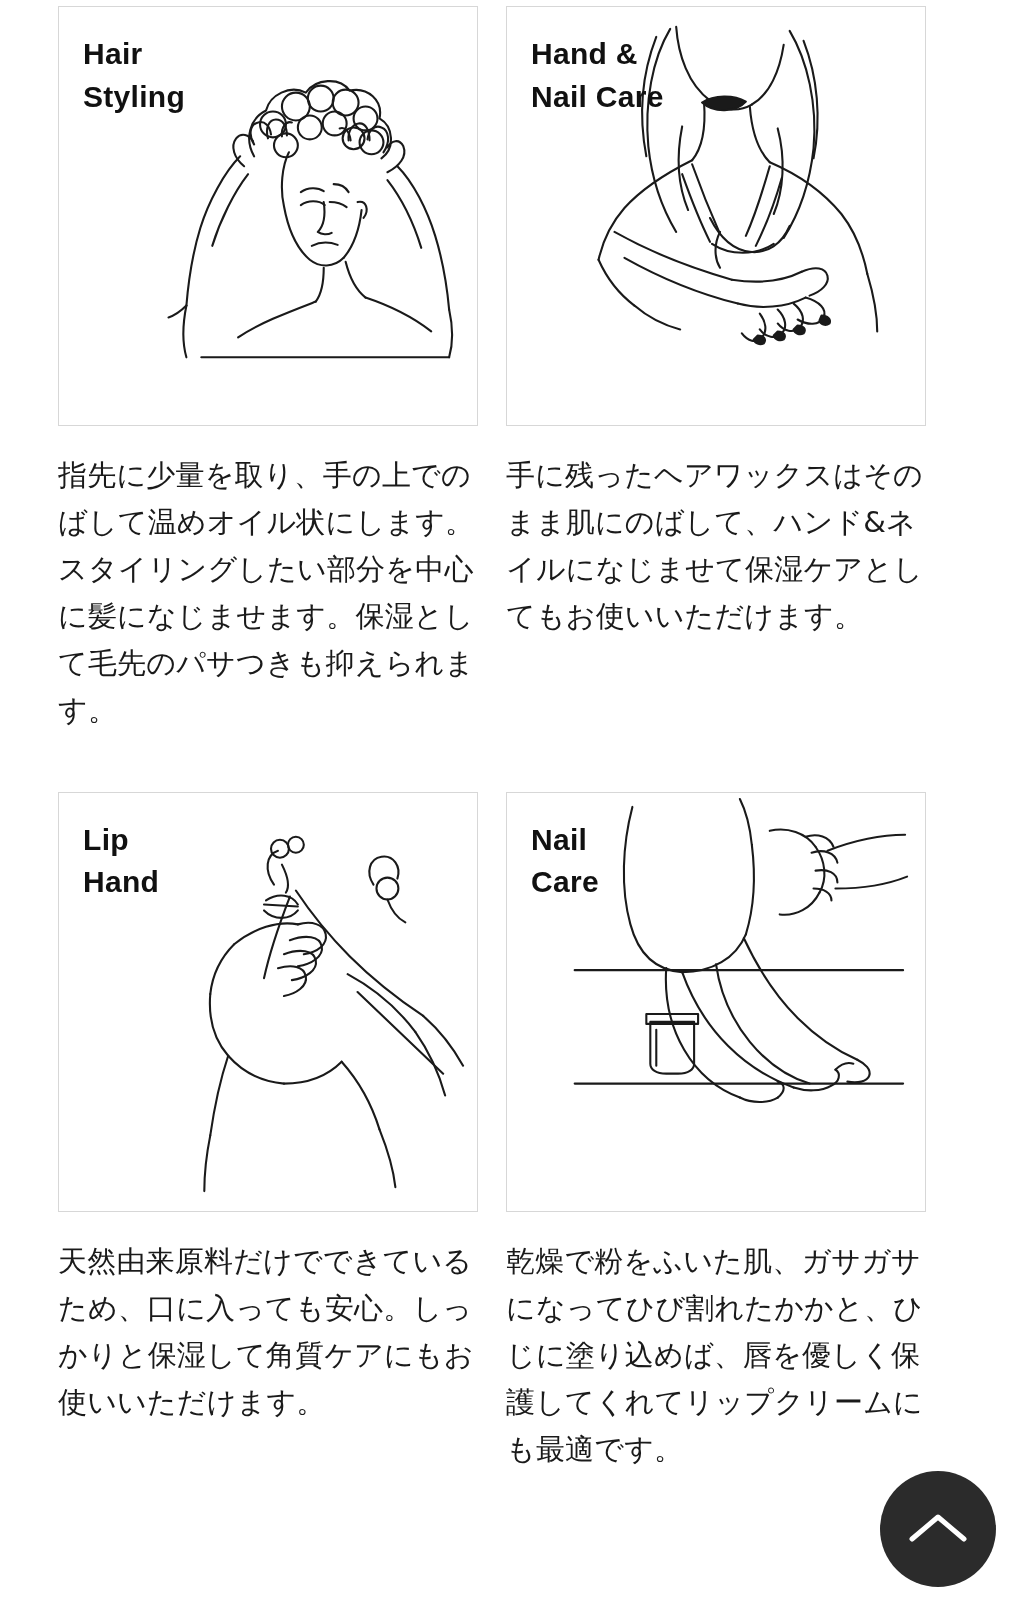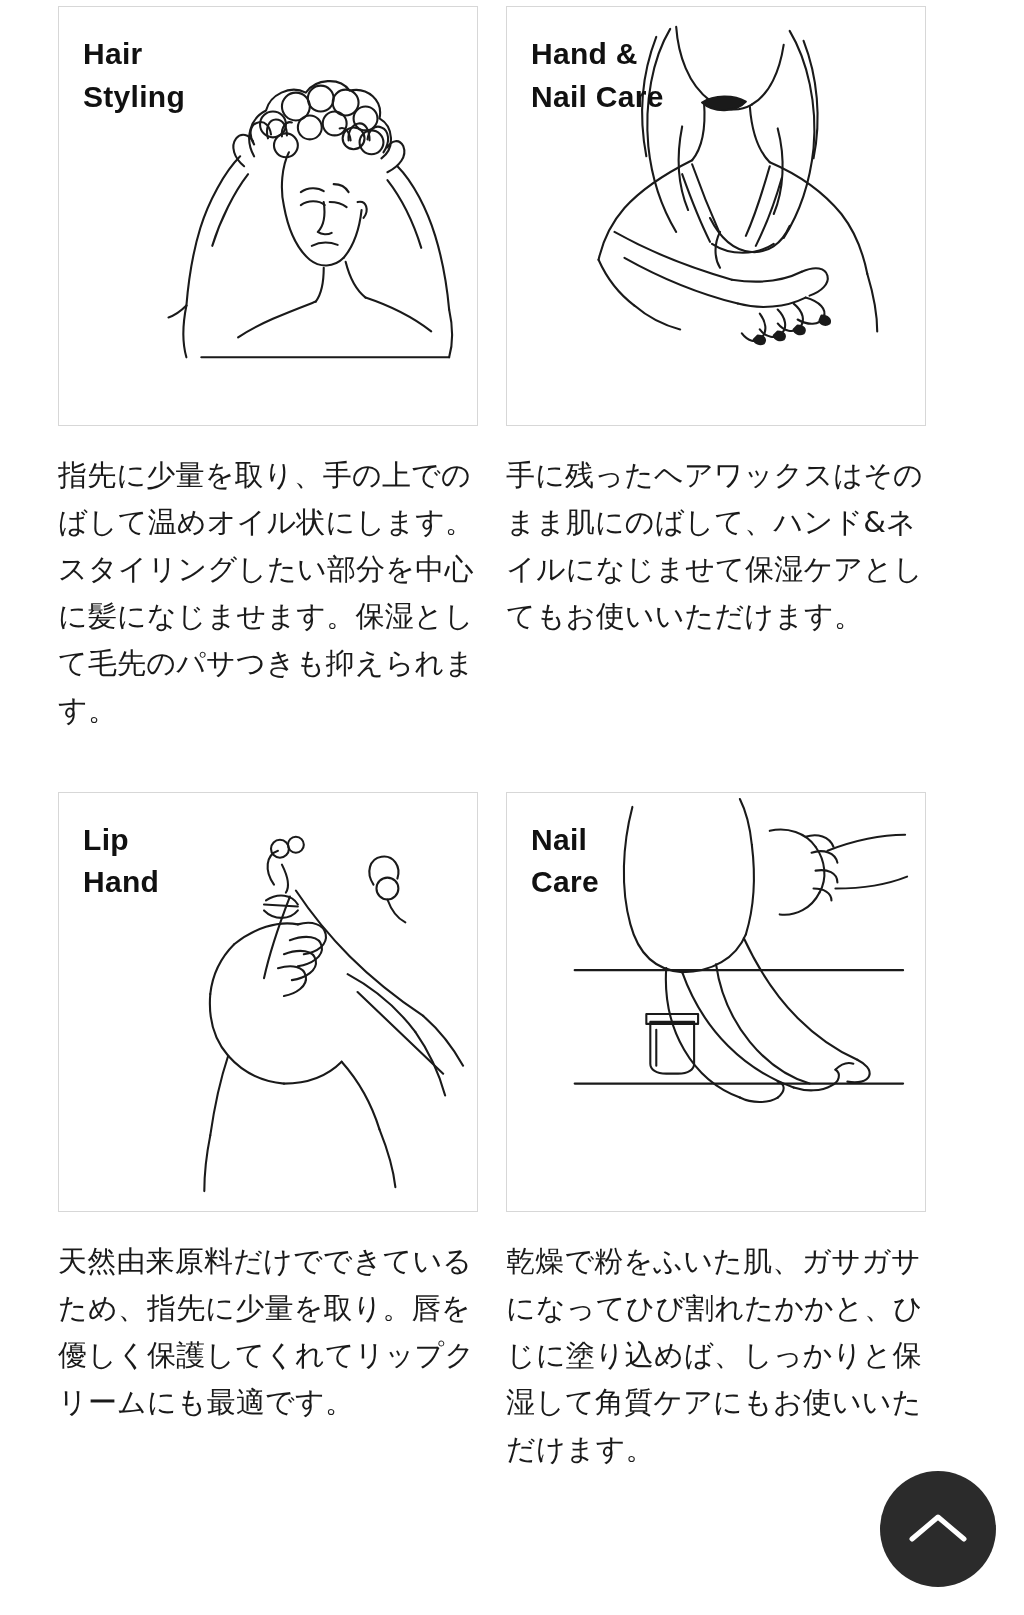--- a/index.html
+++ b/index.html
@@ -278,21 +278,21 @@
             <path d="M322 338 C330 358 336 378 338 396"></path>
 
             <path d="M290 182 C316 196 340 216 358 240"></path>
             <path d="M366 224 C382 238 396 256 406 274"></path>
             <path d="M358 240 C372 260 382 282 388 304"></path>
 
             <path d="M300 200 L386 282"></path>
           </svg>
         </div>
       </div>
-      <div class="caption">天然由来原料だけでできているため、指先に少量を取り。唇を優しく保護してくれてリップクリームにも最適です。</div>
+      <div class="caption">天然由来原料だけでできているため、口に入っても安心。しっかりと保湿して角質ケアにもお使いいただけます。</div>
     </div>
 
     <div class="cell">
       <div class="figure">
         <div class="fig-title">Nail
 Care</div>
         <div class="art">
           <svg viewBox="0 0 420 420" fill="none" stroke="#1a1a1a" stroke-width="2.1" stroke-linecap="round" stroke-linejoin="round">
 
             <path d="M68 178 L398 178"></path>
@@ -326,21 +326,21 @@
 
             <path d="M322 58 C348 48 376 42 400 42"></path>
             <path d="M330 96 C356 96 382 92 402 84"></path>
 
             <path d="M144 230 L188 230 L188 272 C188 278 182 282 172 282 L160 282 C150 282 144 278 144 272 Z"></path>
             <path d="M140 222 L192 222 L192 232 L140 232 Z"></path>
             <path d="M150 238 L150 274"></path>
           </svg>
         </div>
       </div>
-      <div class="caption">乾燥で粉をふいた肌、ガサガサになってひび割れたかかと、ひじに塗り込めば、しっかりと保湿して角質ケアにもお使いいただけます。</div>
+      <div class="caption">乾燥で粉をふいた肌、ガサガサになってひび割れたかかと、ひじに塗り込めば、唇を優しく保護してくれてリップクリームにも最適です。</div>
     </div>
   </div>
 
   <button class="scroll-top" aria-label="scroll to top">
     <span>
       <svg width="64" height="40" viewBox="0 0 64 40" fill="none" stroke="#ffffff" stroke-width="5" stroke-linecap="round" stroke-linejoin="round">
         <path d="M6 30 L32 8 L58 30"></path>
       </svg>
     </span>
   </button>

